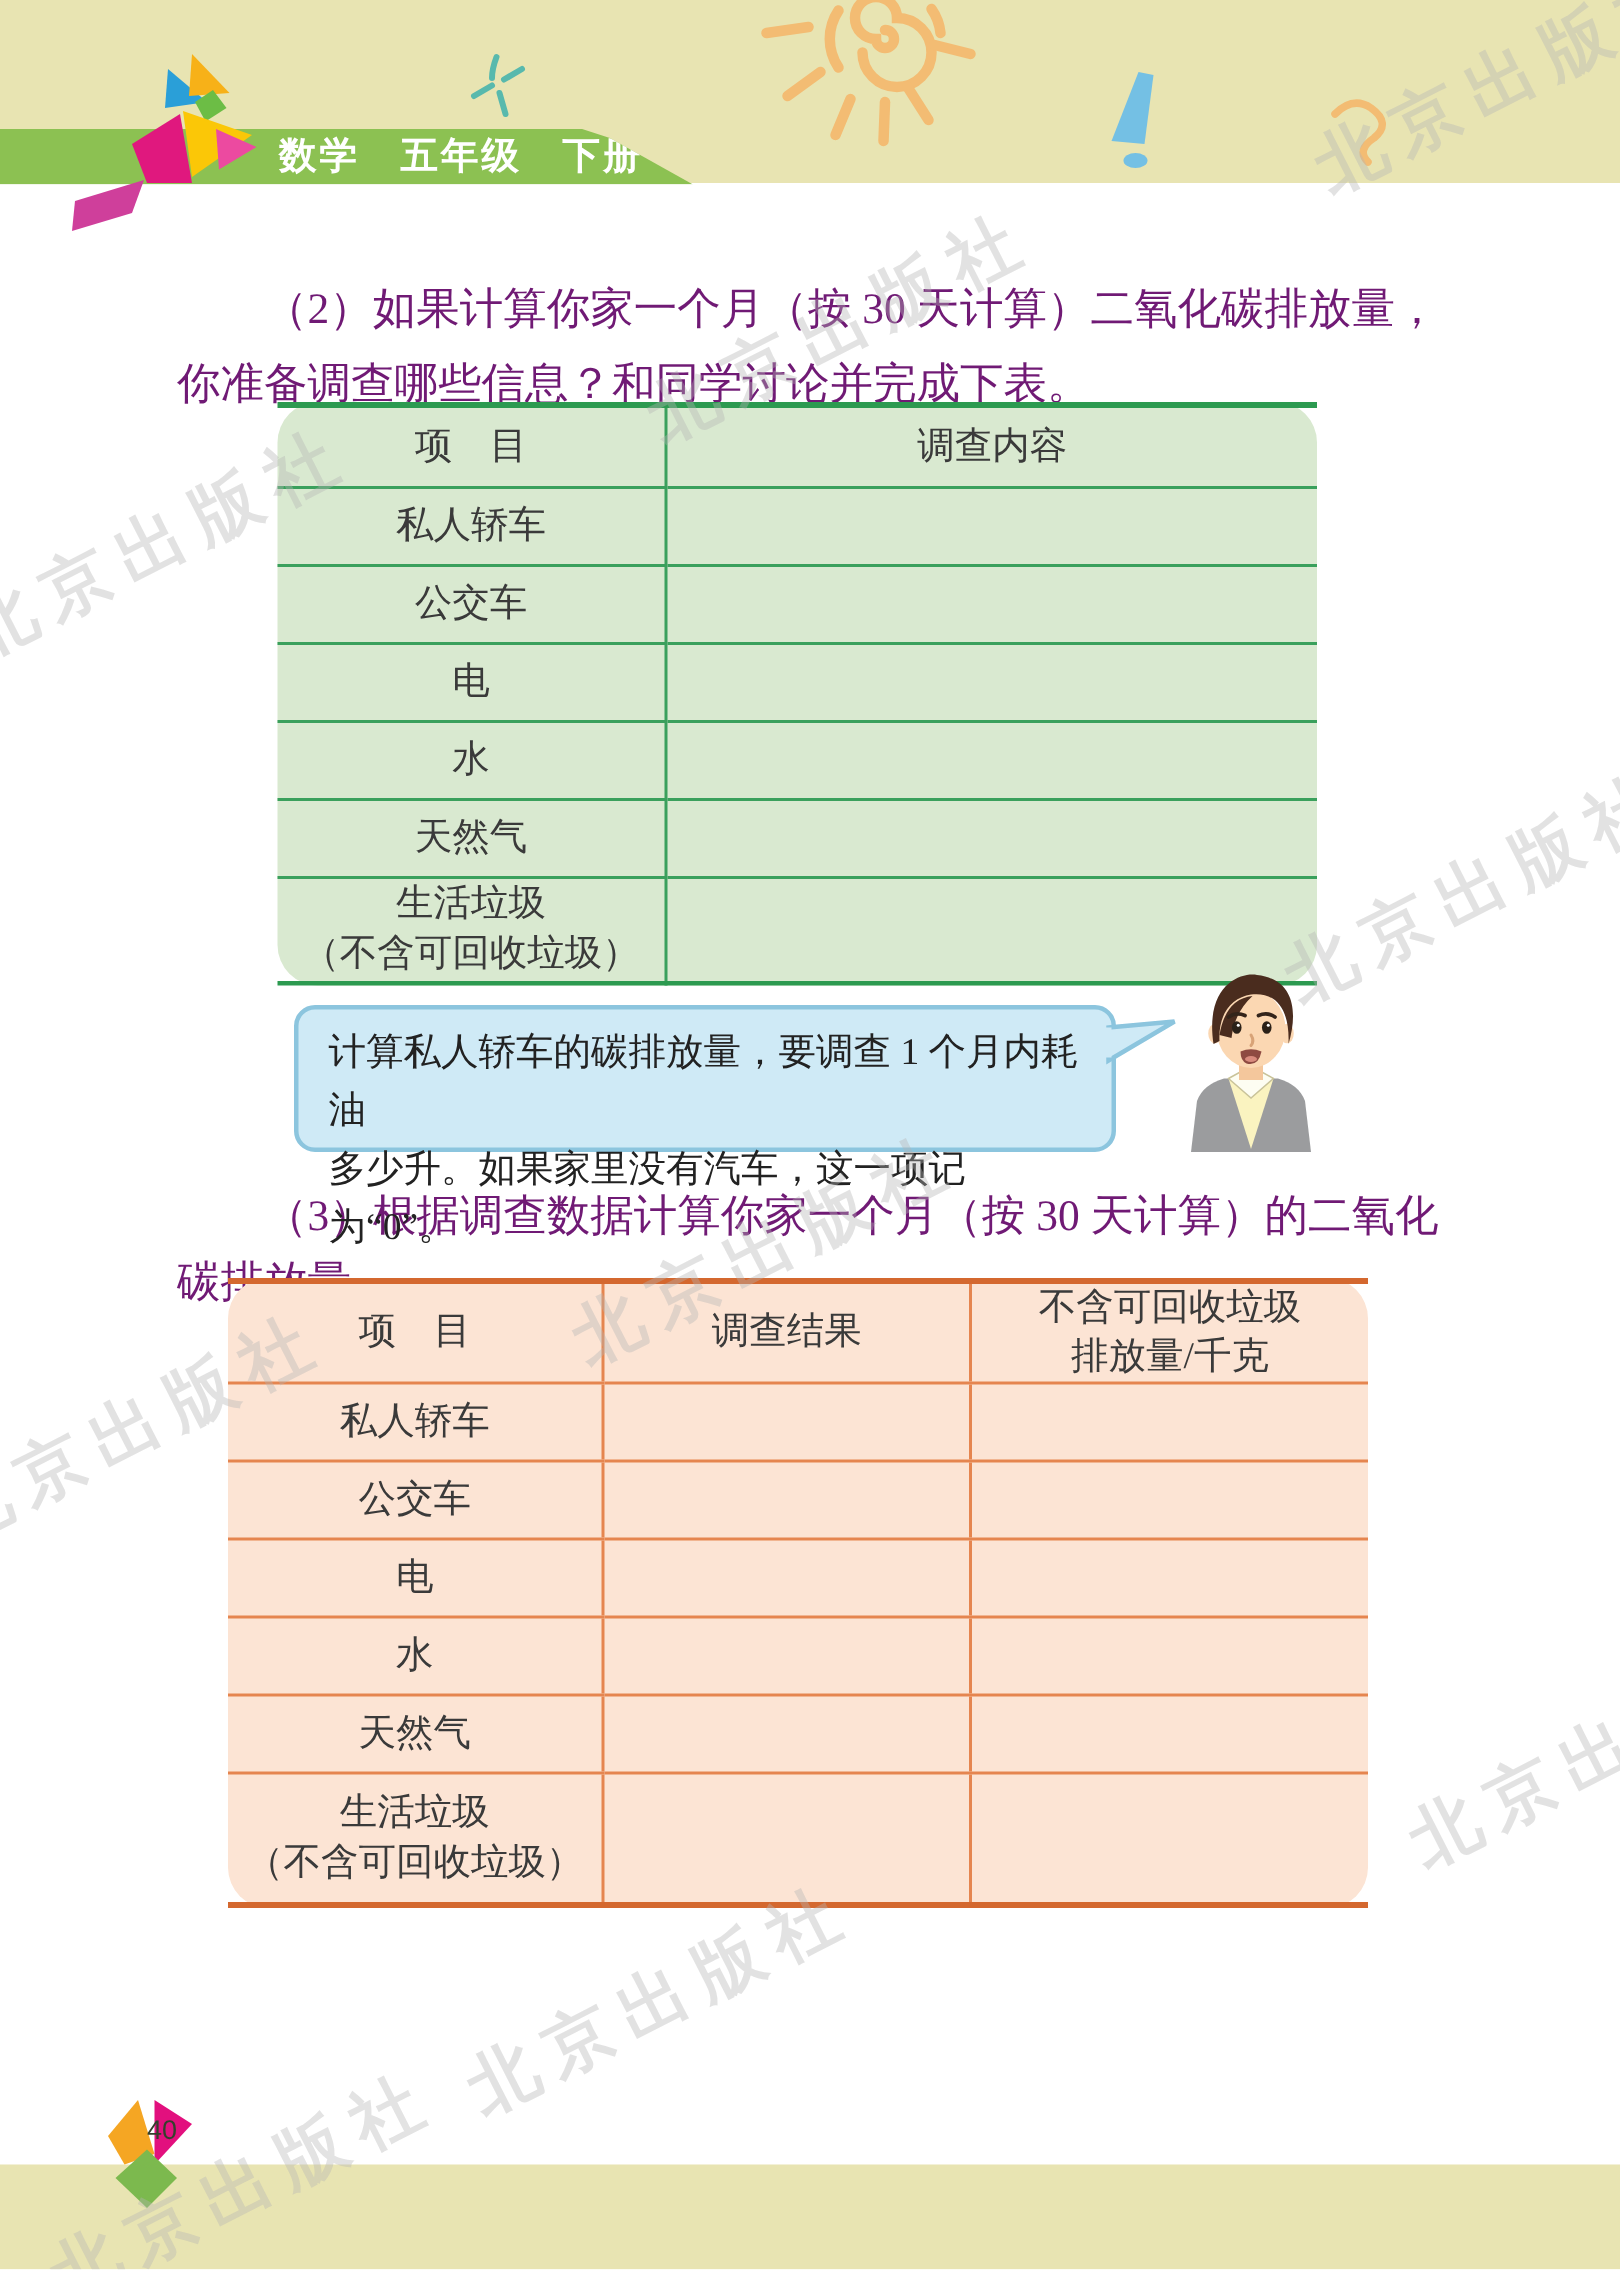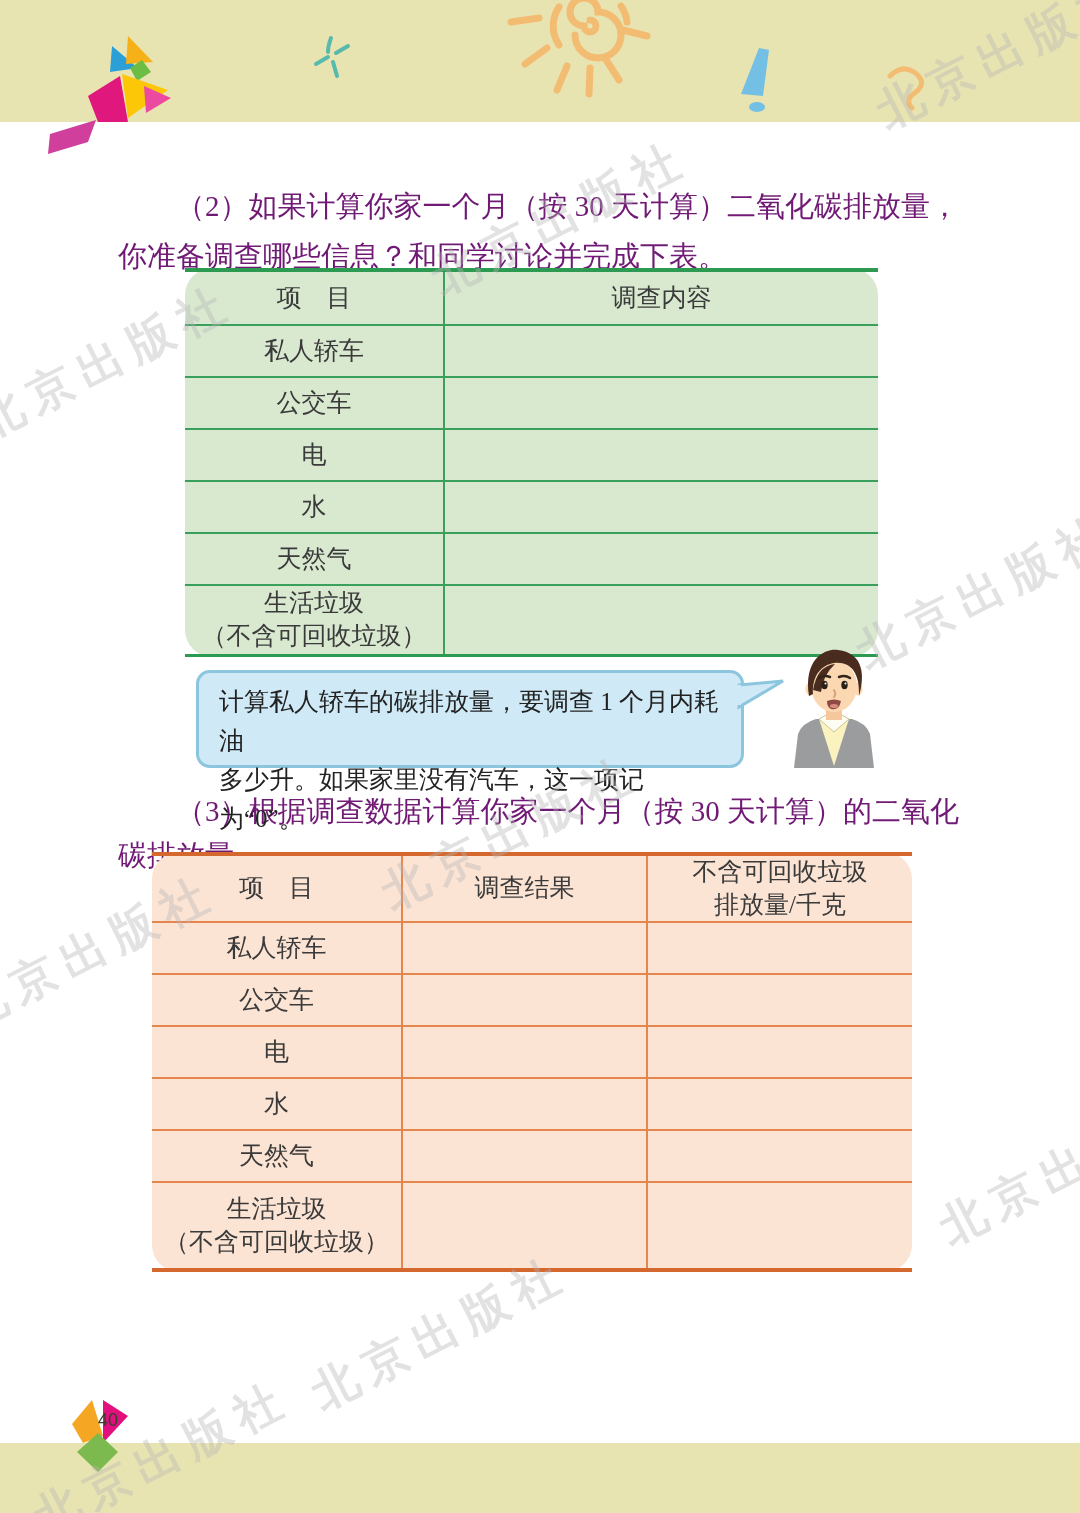--- a/index.html
+++ b/index.html
@@ -51,20 +51,23 @@
       font-family:"Liberation Sans","DejaVu Sans",sans-serif;font-size:18px;color:#34402c;}
 </style>
 </head>
 <body>
 
 <div class="page">
 
   <div class="band-top"></div>
   <div class="band-bottom"></div>
 
+  <div class="banner">
+    <span class="banner-title">数学　五年级　下册</span>
+  </div>
 
   <div class="logo">
     <svg width="130" height="125" viewBox="-10 0 130 125">
       <polygon points="54,16 80,38 52,42" fill="#2a9fd8"></polygon>
       <polygon points="70,6 95,32 68,34" fill="#f7b118"></polygon>
       <polygon points="72,38 84,30 93,42 79,51" fill="#6cbd45"></polygon>
       <polygon points="64,44 110,60 70,88" fill="#fbc707"></polygon>
       <polygon points="30,66 62,46 70,92 40,92" fill="#e0187e"></polygon>
       <polygon points="86,56 113,68 88,83" fill="#ec4aa0"></polygon>
       <polygon points="-8,104 38,90 30,112 -10,124" fill="#cf3f9b"></polygon>

